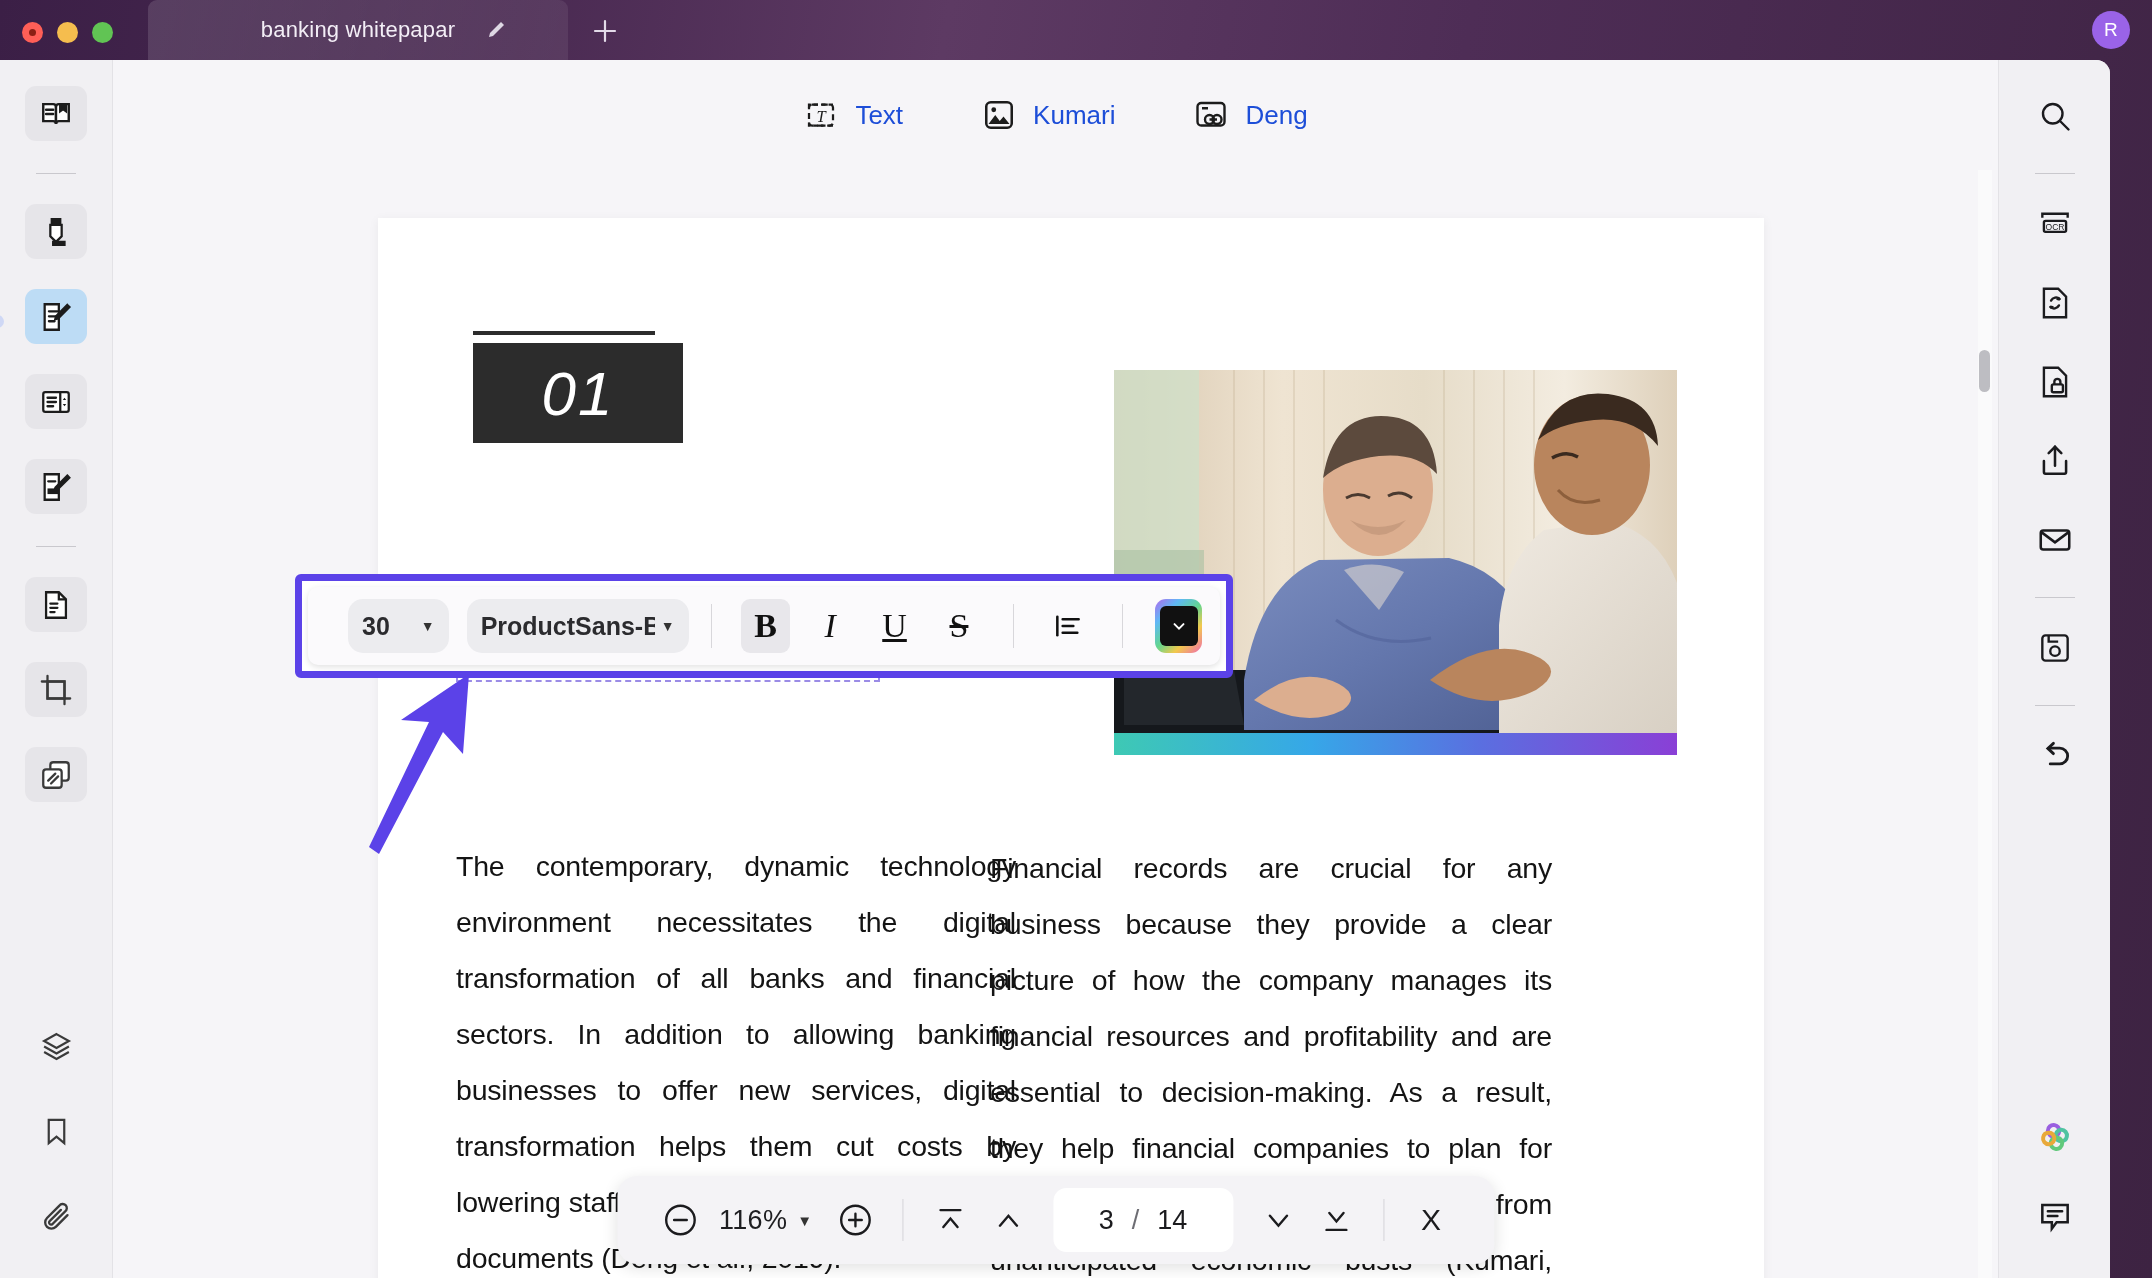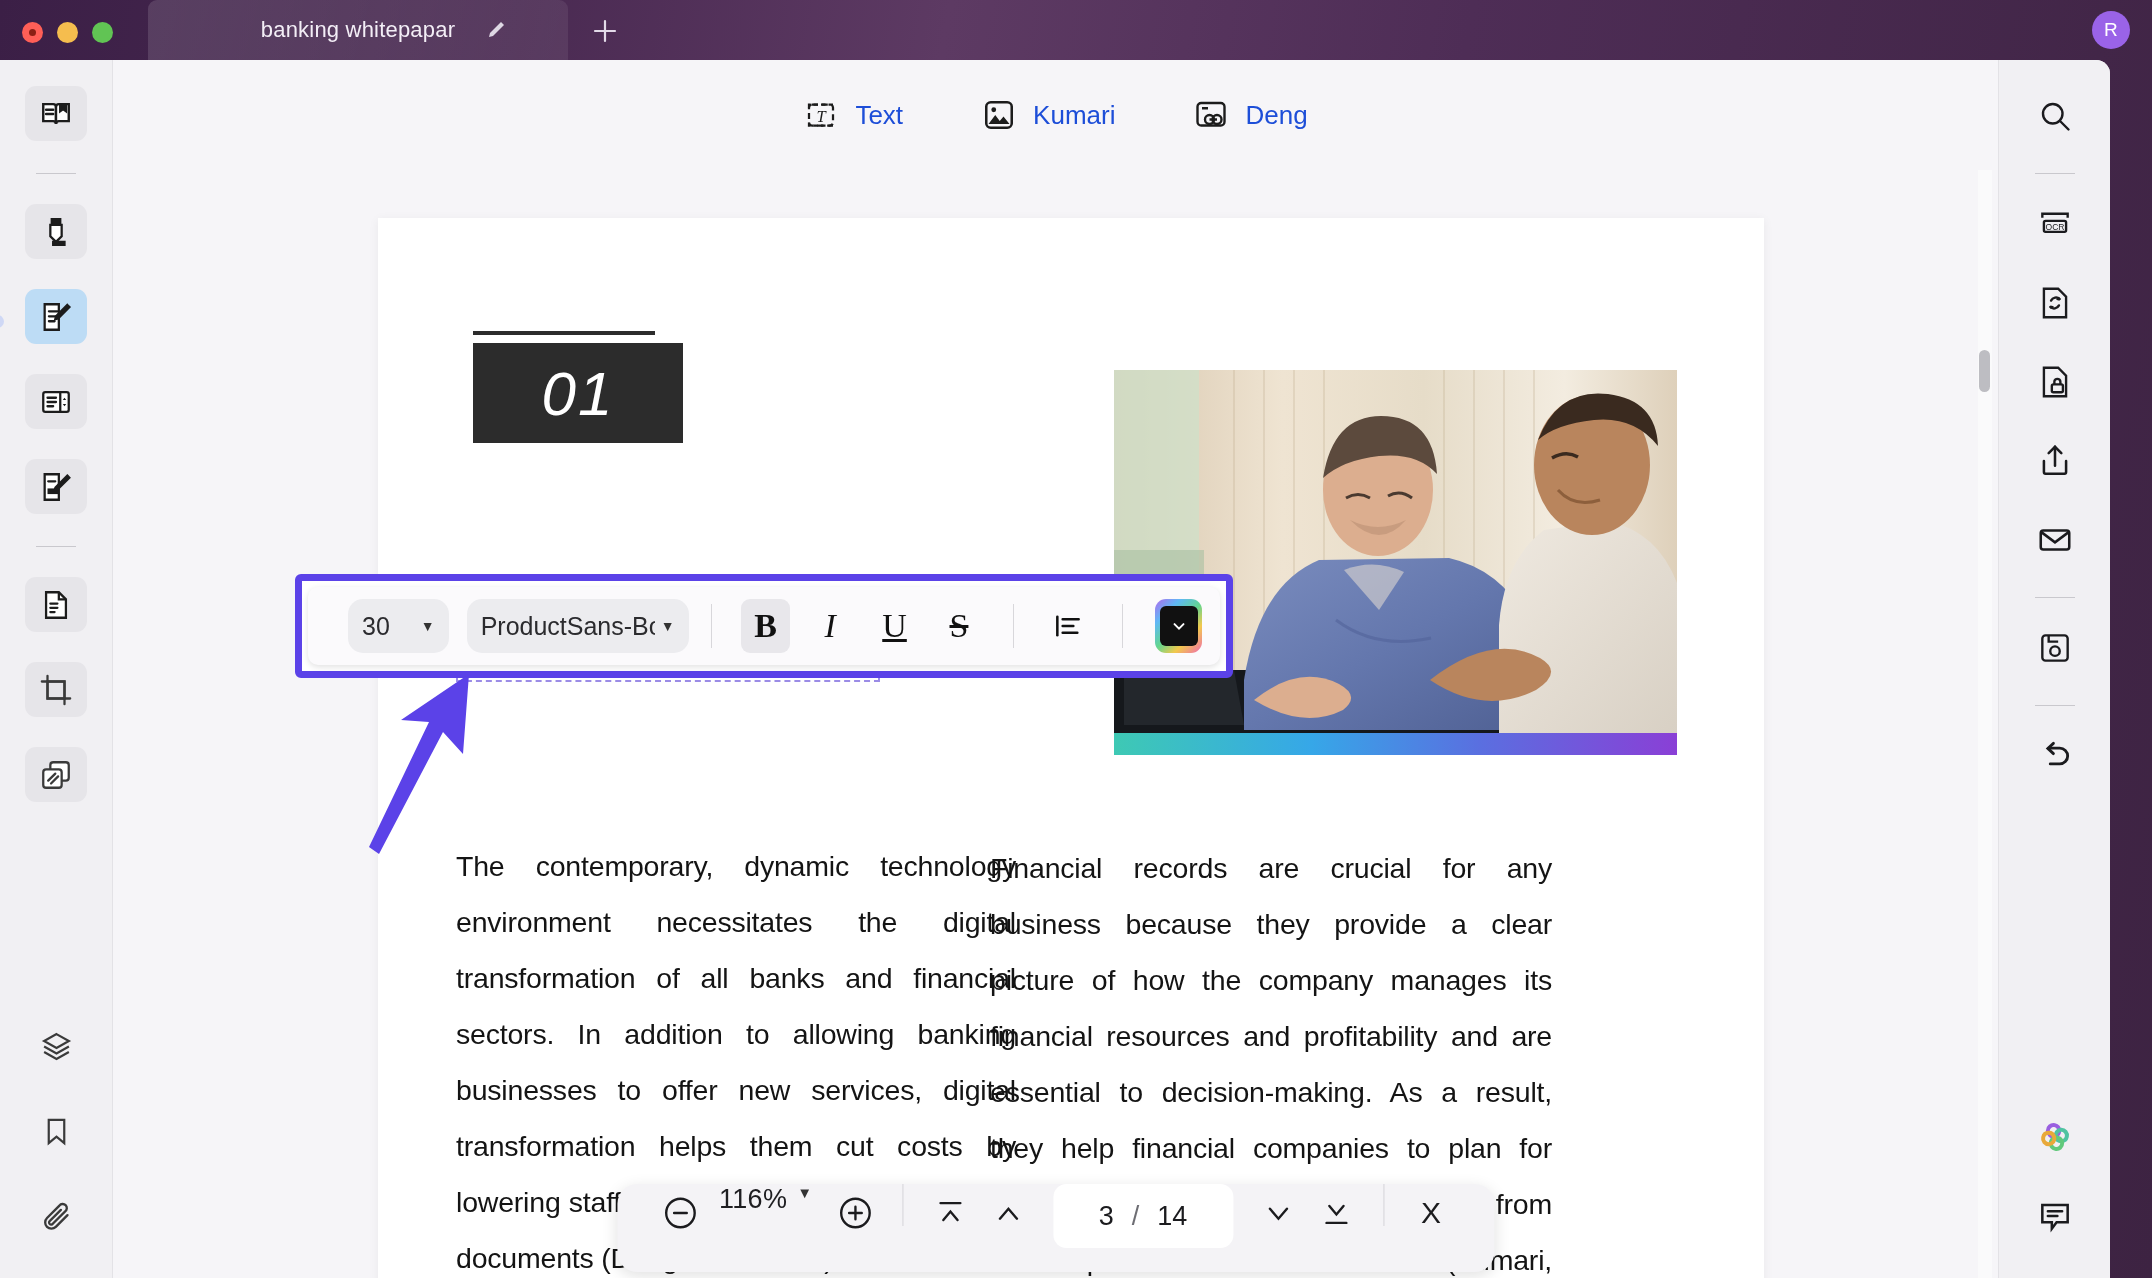--- a/index.html
+++ b/index.html
@@ -179,21 +179,21 @@
   }
   .fmt-inner {
     width: 100%; height: 100%;
     background: #fbfafc; border-radius: 10px;
     box-shadow: 0 2px 6px rgba(0,0,0,0.12);
     display: flex; align-items: center; padding: 0 18px; gap: 0;
   }
   .fld {
     height: 54px; background: #ececef; border-radius: 15px;
     display: flex; align-items: center; justify-content: space-between;
-    padding: 0 14px; cursor: default;
+    padding: 0 14px; cursor: default; font-weight: bold;
   }
   .fld.size { width: 112px; margin-left: 22px; }
   .fld.font { width: 222px; margin-left: 18px; }
   .fld-text { font-size: 25px; color: #2b2b2e; overflow: hidden; white-space: nowrap; }
   .fld.font .fld-text { width: 178px; }
   .caret { font-size: 14px; color: #333; margin-left: 6px; }
   .vsep { width: 1px; height: 44px; background: #d8d7db; margin: 0 22px; }
   .fbtn {
     width: 56px; height: 54px; border-radius: 9px;
     display: flex; align-items: center; justify-content: center;
@@ -214,24 +214,24 @@
     width: 38px; height: 40px; border-radius: 6px; background: #111;
     display: flex; align-items: center; justify-content: center;
   }
 
   
   .arrow { position: absolute; left: 238px; top: 500px; width: 130px; height: 190px; }
 
   
   .pagebar {
     position: absolute; left: 50%; transform: translateX(-50%);
-    bottom: 6px; height: 88px; min-width: 820px;
+    bottom: 14px; height: 88px; min-width: 820px;
     background: #f4f3f6; border-radius: 20px;
     box-shadow: 0 4px 16px rgba(0,0,0,0.12);
-    display: flex; align-items: flex-start; padding: 0 34px; gap: 0;
+    display: flex; align-items: center; padding: 0 34px; gap: 0;
   }
   .pb-btn {
     width: 58px; height: 58px; display: flex; align-items: center; justify-content: center;
   }
   .zoomval { font-size: 27px; color: #1e1e21; margin: 0 10px; letter-spacing: .3px; }
   .zcaret { font-size: 15px; color: #333; margin-right: 14px; }
   .pb-sep { width: 1px; height: 42px; background: #d4d3d8; margin: 0 18px; }
   .pagefield {
     background: #fff; border-radius: 13px; height: 64px; min-width: 180px;
     display: flex; align-items: center; justify-content: center; gap: 18px;

